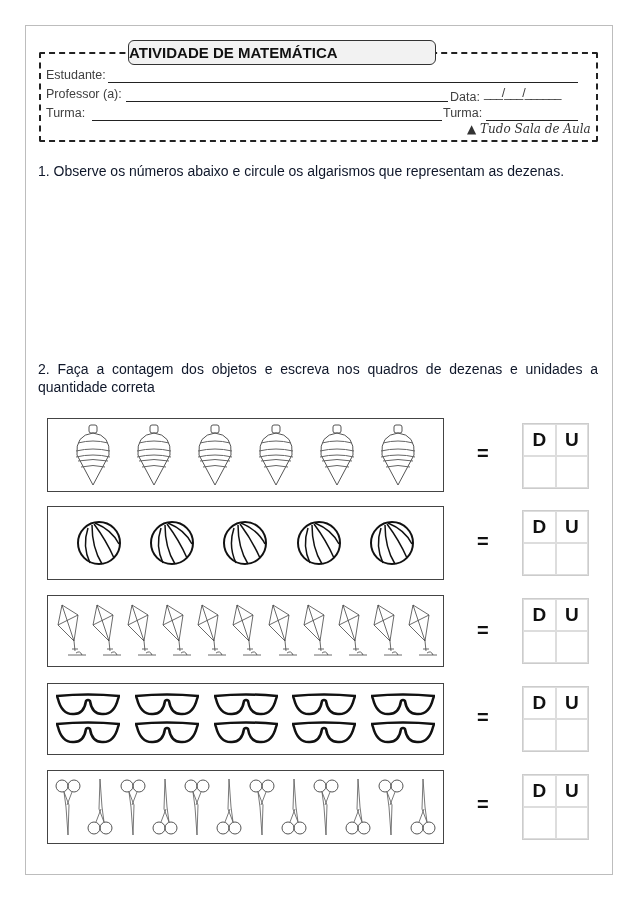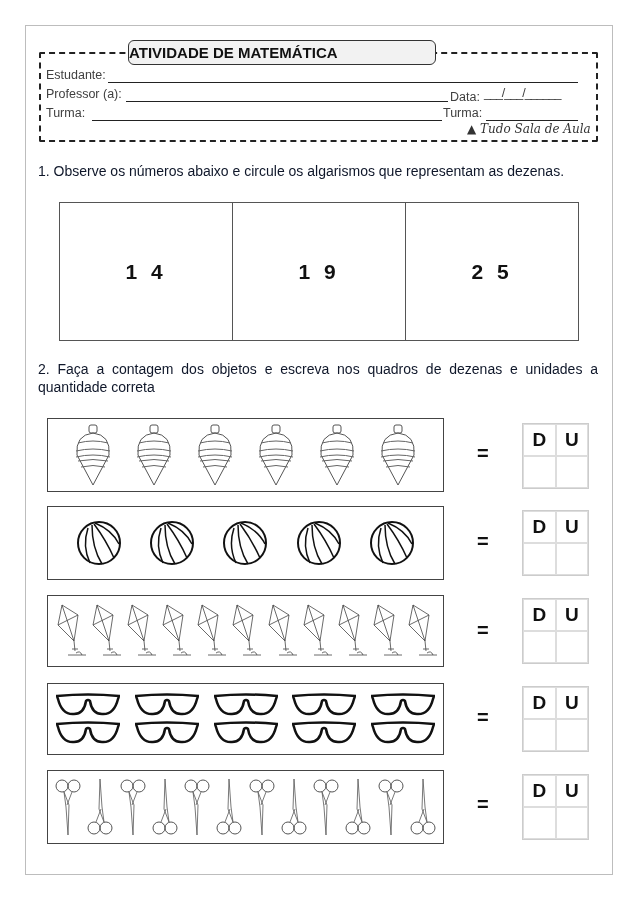--- a/index.html
+++ b/index.html
@@ -46,25 +46,20 @@
 
 <div class="logo">
   <span>▲</span>
   <span>Tudo Sala de Aula</span>
 </div>
 
 <div class="q q1">1. Observe os números abaixo e circule os algarismos que representam as dezenas.</div>
 
 <table class="nums">
   <tbody>
-      <tr>
-    <td>1 4</td>
-    <td>1 9</td>
-    <td>2 5</td>
-  </tr>
 </tbody>
   </table>
 
 <div class="q q2">2. Faça a contagem dos objetos e escreva nos quadros de dezenas e unidades a quantidade correta</div>
 
 <div class="objbox" style="top:418px;height:74px">
   <svg class="obj" width="40" height="64" viewBox="0 0 40 64">
       <rect x="16" y="2" width="8" height="8" rx="2" fill="none" stroke="#555"></rect>
       <path d="M20 62 L4 32 Q2 12 20 10 Q38 12 36 32 Z" fill="none" stroke="#555"></path>
       <path d="M5 20 Q20 16 35 20 M3 28 Q20 24 37 28 M3 34 Q20 30 37 34 M5 38 Q20 35 35 38 M8 44 Q20 41 32 44" fill="none" stroke="#666"></path>

